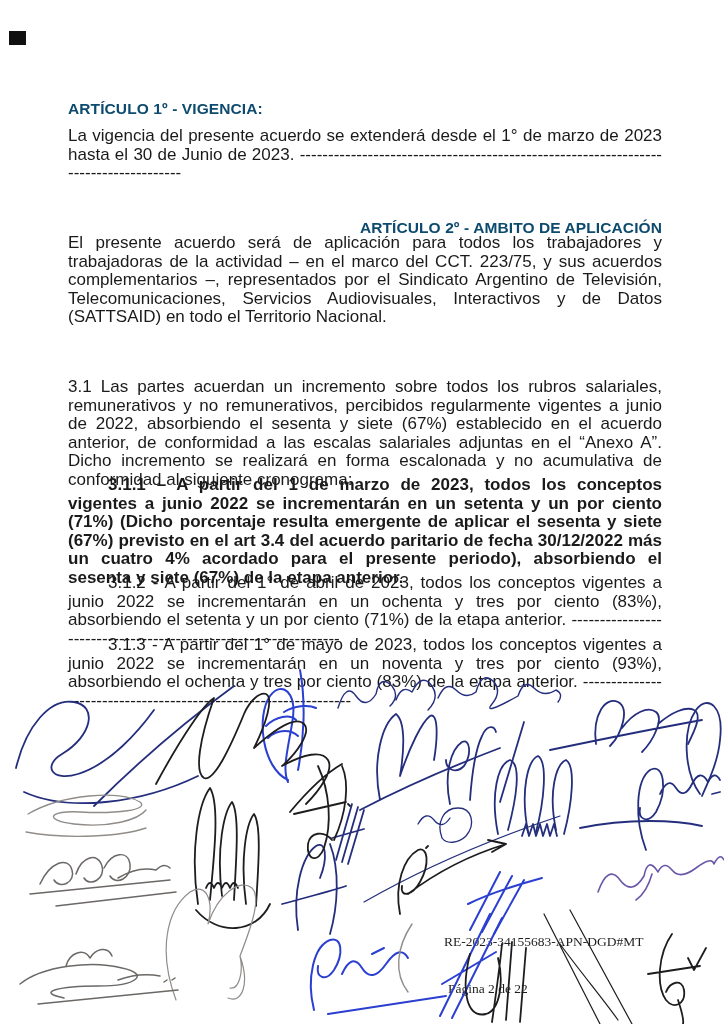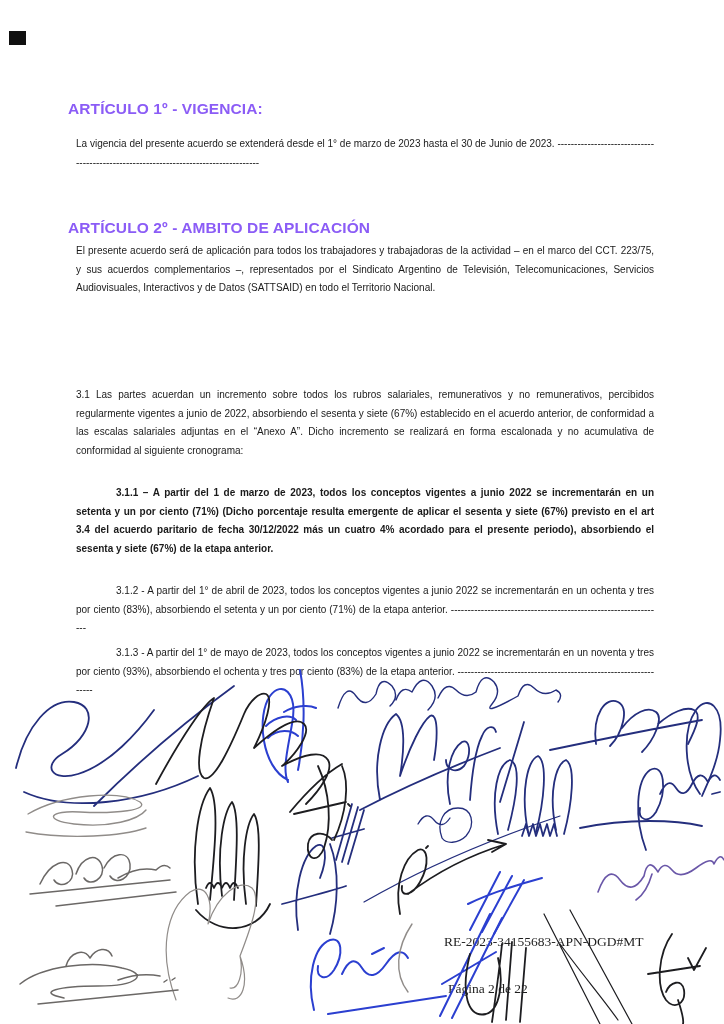--- a/index.html
+++ b/index.html
@@ -4,25 +4,25 @@
 <style>
   html,body{margin:0;padding:0;background:#e8e8e8;}
   .page{
     position:relative;width:724px;height:1024px;margin:0 auto;
     background:#ffffff;overflow:hidden;
     font-family:"Liberation Sans", sans-serif;color:#1a1a1a;
   }
   .mark{position:absolute;left:9px;top:31px;width:17px;height:14px;background:#101010;}
   .doc-block{position:absolute;left:68px;width:594px;}
   h2.art{
-    margin:0;font-size:15.5px;font-weight:bold;color:#8b5cf6;
+    margin:0;font-size:15.5px;font-weight:bold;color:#0c4a6e;
     font-family:"Liberation Sans", sans-serif;letter-spacing:.1px;
   }
   p.body{
-    margin:8px;font-size:10px;line-height:18.6px;text-align:justify;
+    margin:0;font-size:17px;line-height:18.6px;text-align:justify;
     word-break:break-word;
   }
   p.indent{text-indent:40px;}
   .footer-ref,.footer-page{
     position:absolute;font-family:"Liberation Serif", serif;
     font-size:13.5px;color:#1e1e1e;white-space:nowrap;
   }
   .footer-ref{left:444px;top:934px;}
   .footer-page{left:448px;top:981px;}
   svg.ink{position:absolute;left:0;top:650px;width:724px;height:374px;pointer-events:none;}
@@ -35,21 +35,21 @@
 
   <div class="mark"></div>
 
   <div class="doc-block" style="top:100px;">
     <h2 class="art">ARTÍCULO 1º - VIGENCIA:</h2>
   </div>
   <div class="doc-block" style="top:127px;">
     <p class="body">La vigencia del presente acuerdo se extenderá desde el 1° de marzo de 2023 hasta el 30 de Junio de 2023. ------------------------------------------------------------------------------------</p>
   </div>
 
-  <div class="doc-block" style="top:219px;">
+  <div class="doc-block" style="top:219px;text-align:right;">
     <h2 class="art">ARTÍCULO 2º - AMBITO DE APLICACIÓN</h2>
   </div>
   <div class="doc-block" style="top:234px;">
     <p class="body">El presente acuerdo será de aplicación para todos los trabajadores y trabajadoras de la actividad – en el marco del CCT. 223/75, y sus acuerdos complementarios –, representados por el Sindicato Argentino de Televisión, Telecomunicaciones, Servicios Audiovisuales, Interactivos y de Datos (SATTSAID) en todo el Territorio Nacional.</p>
   </div>
 
   <div class="doc-block" style="top:378px;">
     <p class="body">3.1 Las partes acuerdan un incremento sobre todos los rubros salariales, remunerativos y no remunerativos, percibidos regularmente vigentes a junio de 2022, absorbiendo el sesenta y siete (67%) establecido en el acuerdo anterior, de conformidad a las escalas salariales adjuntas en el “Anexo A”. Dicho incremento se realizará en forma escalonada y no acumulativa de conformidad al siguiente cronograma:</p>
   </div>
   <div class="doc-block" style="top:476px;font-weight:bold;">

